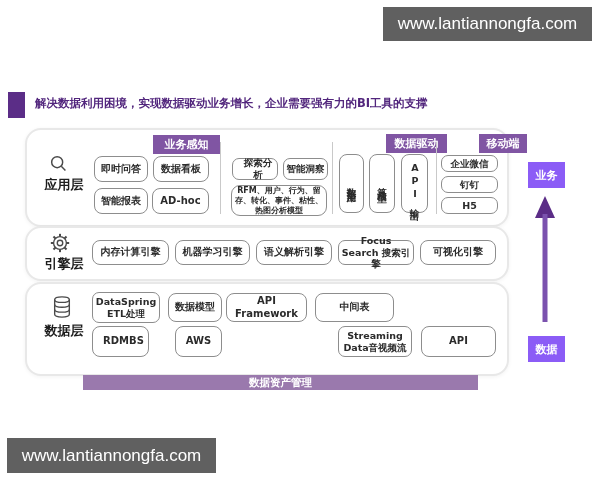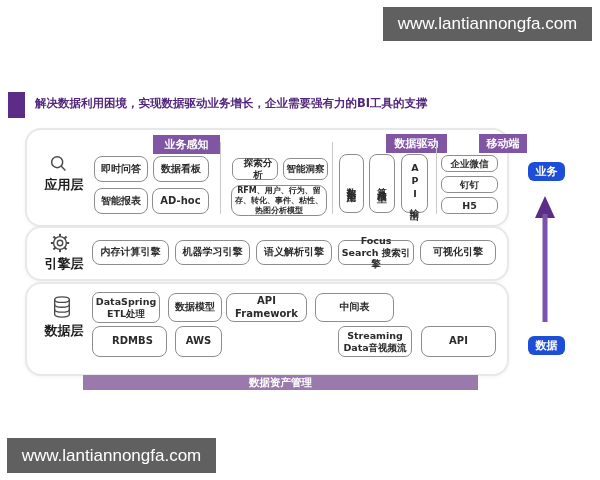--- a/index.html
+++ b/index.html
@@ -30,22 +30,22 @@
      font-weight:bold;color:#2b2b2b;font-size:10px;line-height:1.25;box-sizing:border-box;padding:1px 2px;}
   .b.small{font-size:9.5px;border-radius:7px;}
   .b.tiny{font-size:8px;border-radius:9px;}
   .b.vbox{writing-mode:vertical-rl;text-orientation:upright;letter-spacing:2px;font-size:9.5px;padding:3px 0;}
 
   .vdiv{position:absolute;width:1px;background:#c9c9c9;}
 
   .footer-bar{position:absolute;left:83px;top:375px;width:395px;height:15px;background:#9a79ad;color:#fff;
               font-size:10.5px;font-weight:bold;display:flex;align-items:center;justify-content:center;}
 
-  .side-label{position:absolute;width:37px;height:19px;background:#1d4ed8;color:#fff;font-size:11px;font-weight:bold;
-              display:flex;align-items:center;justify-content:center;border-radius:6px;}
+  .side-label{position:absolute;width:37px;height:26px;background:#8b5cf6;color:#fff;font-size:11px;font-weight:bold;
+              display:flex;align-items:center;justify-content:center;}
   .side-label.top{left:528px;top:162px;}
   .side-label.bottom{left:528px;top:336px;}
   .side-arrow{position:absolute;left:534px;top:196px;}
 </style>
 </head>
 <body>
 
 <div class="page">
 
   <div class="banner top">www.lantiannongfa.com</div>
@@ -124,21 +124,21 @@
         <path d="M4 15.6c0 1.7 3.6 3 8 3s8-1.3 8-3"></path>
       </svg>
     </span>
     <div class="layer-label" style="top:38px;">数据层</div>
 
     <div class="b small" style="left:65px;top:8px;width:68px;height:31px;">DataSpring ETL处理</div>
     <div class="b" style="left:141px;top:9px;width:54px;height:29px;">数据模型</div>
     <div class="b" style="left:199px;top:9px;width:81px;height:29px;">API Framework</div>
     <div class="b" style="left:288px;top:9px;width:79px;height:29px;">中间表</div>
 
-    <div class="b" style="left:65px;top:42px;width:75px;height:31px;padding-left:8px;">RDMBS</div>
+    <div class="b" style="left:65px;top:42px;width:57px;height:31px;padding-left:8px;">RDMBS</div>
     <div class="b" style="left:148px;top:42px;width:47px;height:31px;">AWS</div>
     <div class="b small" style="left:311px;top:42px;width:74px;height:31px;">Streaming Data音视频流</div>
     <div class="b" style="left:394px;top:42px;width:75px;height:31px;">API</div>
   </div>
 
   <div class="footer-bar">数据资产管理</div>
 
   <div class="side-label top">业务</div>
   <span class="side-arrow">
     <svg width="22" height="128" viewBox="0 0 22 128">

